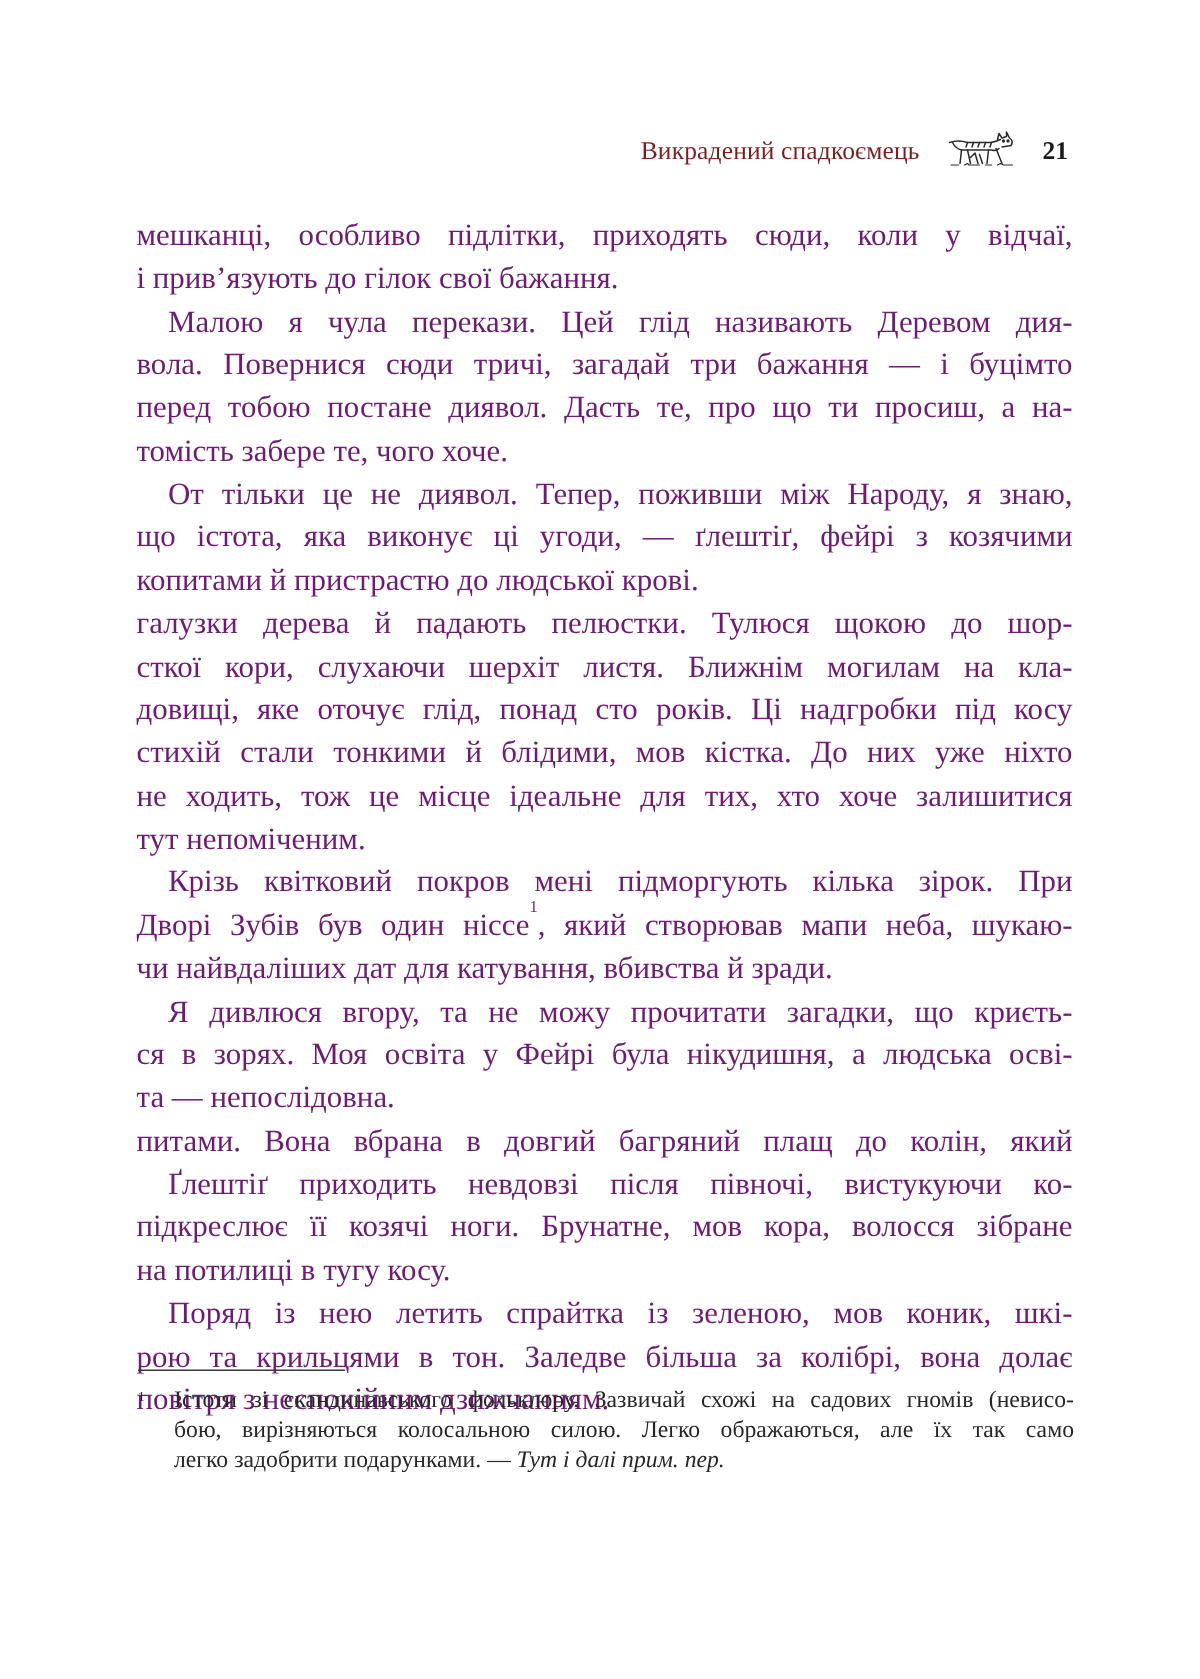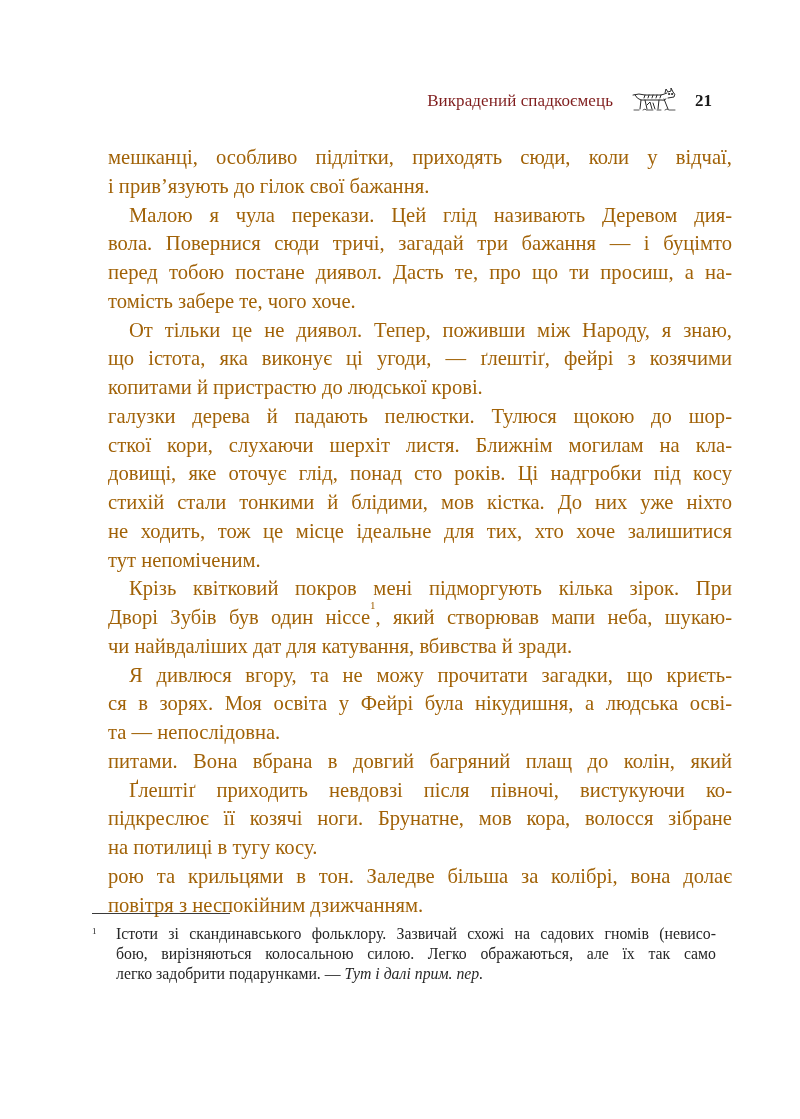--- a/index.html
+++ b/index.html
@@ -46,27 +46,27 @@
     .page-number {
       font-size: 17px;
       font-weight: bold;
       color: #1a1a1a;
       line-height: 26px;
     }
 
     
     .body-text {
       position: absolute;
-      left: 108px;
+      left: 91px;
       top: 143px;
       width: 624px;
       font-size: 20.6px;
       line-height: 28.75px;
       text-align: justify;
-      color: #a16207;
+      color: #701a75;
     }
     .line {
       display: block;
       white-space: nowrap;
       text-align: justify;
       text-align-last: justify;
       height: 28.75px;
     }
     .line.last {
       text-align-last: left;
@@ -171,20 +171,21 @@
     <span class="line indent">Крізь квітковий покров мені підморгують кілька зірок. При</span>
     <span class="line"><span>Дворі Зубів був один ніссе</span><sup class="fn-ref">1</sup><span>, який створював мапи неба, шукаю-</span></span>
     <span class="line last">чи найвдаліших дат для катування, вбивства й зради.</span>
     <span class="line indent">Я дивлюся вгору, та не можу прочитати загадки, що криєть-</span>
     <span class="line">ся в зорях. Моя освіта у Фейрі була нікудишня, а людська осві-</span>
     <span class="line last">та — непослідовна.</span>
     <span class="line">питами. Вона вбрана в довгий багряний плащ до колін, який</span>
     <span class="line indent">Ґлештіґ приходить невдовзі після півночі, вистукуючи ко-</span>
     <span class="line">підкреслює її козячі ноги. Брунатне, мов кора, волосся зібране</span>
     <span class="line last">на потилиці в тугу косу.</span>
+    <span class="line indent">Поряд із нею летить спрайтка із зеленою, мов коник, шкі-</span>
     <span class="line">рою та крильцями в тон. Заледве більша за колібрі, вона долає</span>
     <span class="line last">повітря з неспокійним дзижчанням.</span>
   </div>
 
   <div class="footnote-rule"></div>
 
   <div class="footnotes">
     <div class="footnote">
       <span class="footnote-marker">1</span>
       <span class="fn-line">Істоти зі скандинавського фольклору. Зазвичай схожі на садових гномів (невисо-</span>

